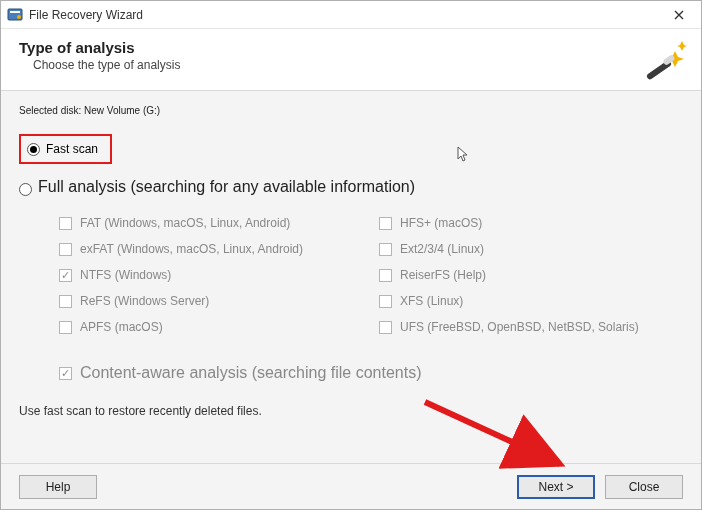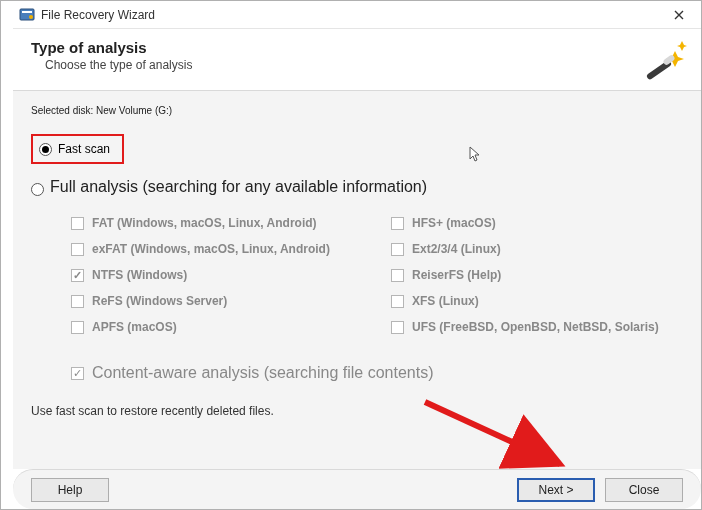--- a/index.html
+++ b/index.html
@@ -13,21 +13,20 @@
     height: 510px;
     overflow: hidden;
   }
   .window {
     width: 702px;
     height: 510px;
     border: 1px solid #b0b0b0;
     background: #fff;
     display: flex;
     flex-direction: column;
-    padding-left: 12px;
   }
   .titlebar {
     height: 28px;
     background: #fff;
     border-bottom: 1px solid #e5e5e5;
     display: flex;
     align-items: center;
     padding: 0 0 0 6px;
   }
   .titlebar .app-icon {
@@ -80,21 +79,21 @@
     display: inline-flex; align-items: center;
     margin-bottom: 14px;
   }
   .fs-grid {
     display: flex;
     margin-left: 40px;
     margin-top: 4px;
     color: #888;
   }
   .fs-col {
-    display: flex; flex-direction: column; font-weight: bold;
+    display: flex; flex-direction: column;
   }
   .fs-col.left { width: 320px; }
   .fs-col.right { }
   .cb-row {
     display: flex; align-items: center;
     height: 26px;
     font-size: 12px;
   }
   .cb {
     width: 13px; height: 13px;
@@ -111,28 +110,27 @@
     margin-left: 40px;
     margin-top: 24px;
     color: #888;
     display: flex; align-items: center; font-size: 16px;
   }
   .hint {
     margin-top: 22px;
     font-size: 12px; color: #333;
   }
   .footer {
-    height: 40px;
+    height: 46px;
     border-top: 1px solid #d9d9d9;
     background: #f4f4f4;
     display: flex;
     align-items: center;
     padding: 0 18px;
     gap: 10px;
-    border-radius: 21px;
   }
   .spacer { flex: 1; }
   .btn {
     min-width: 78px;
     height: 24px;
     background: #e9e9e9;
     border: 1px solid #adadad;
     font-size: 12px;
     color: #222;
     display: inline-flex; align-items: center; justify-content: center;

